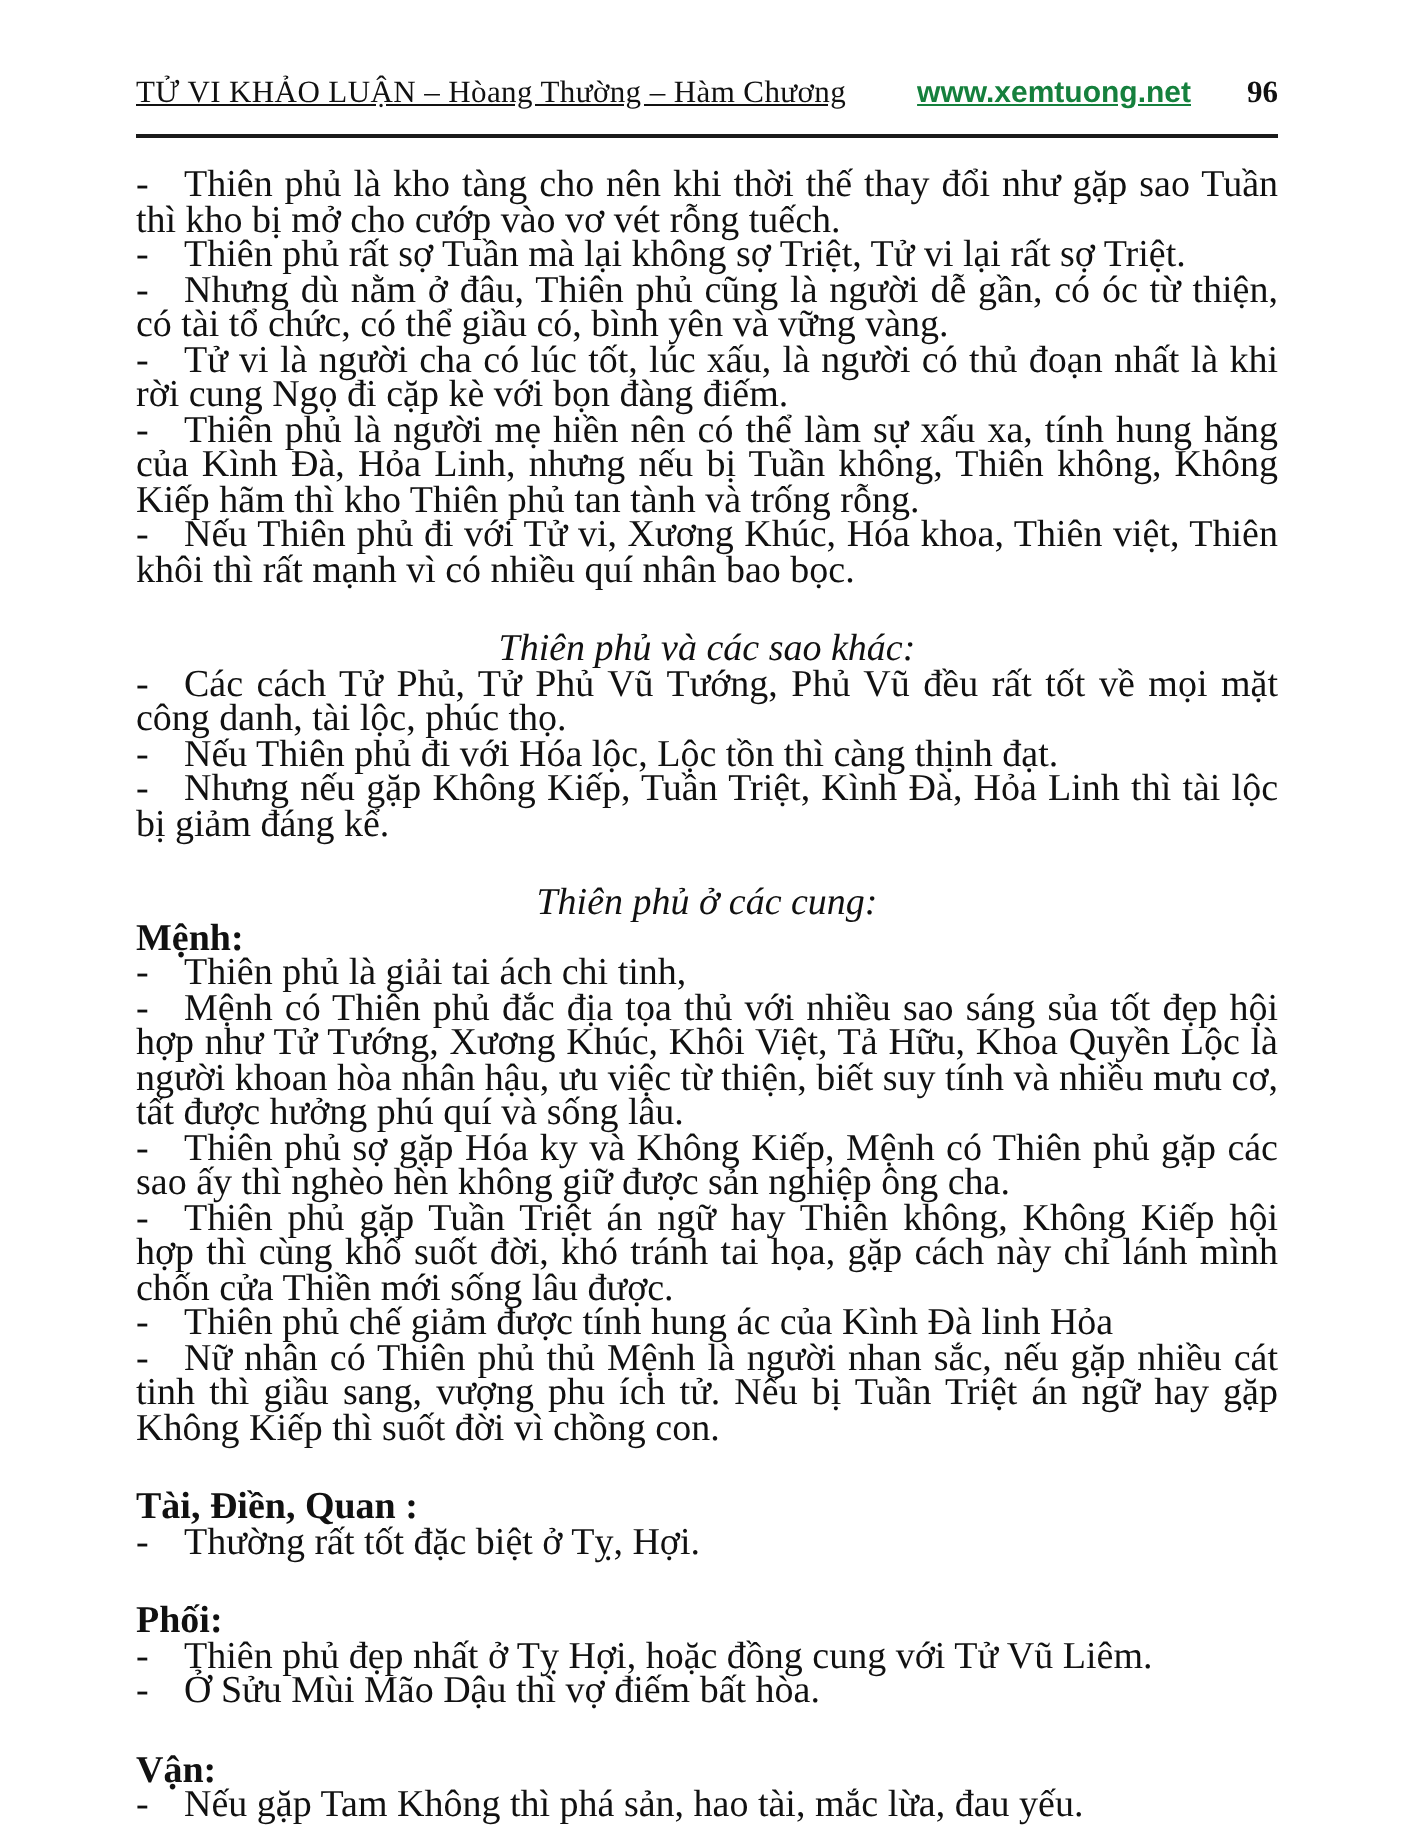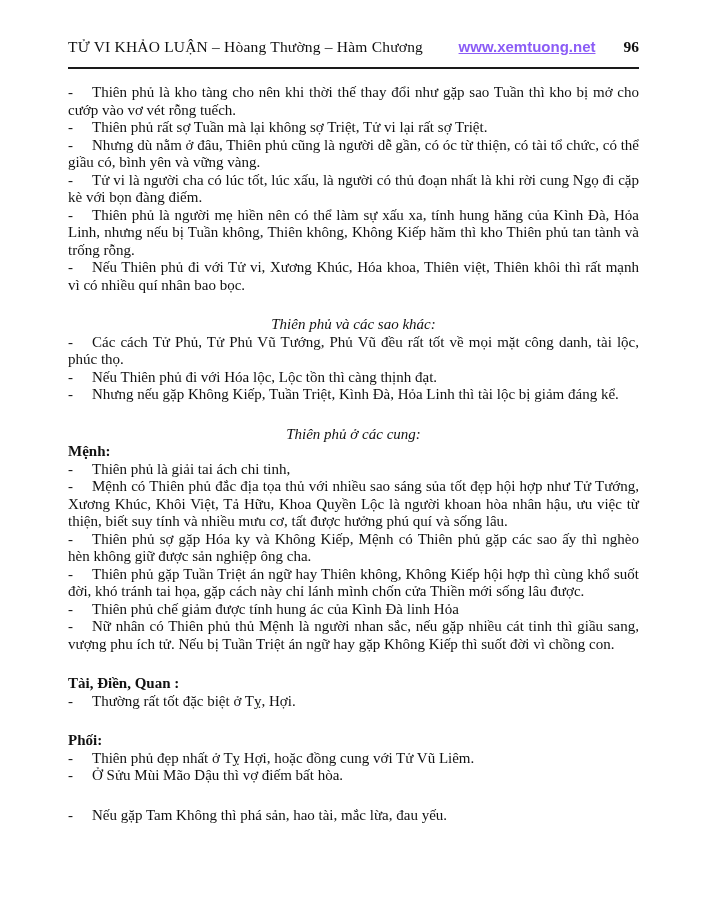--- a/index.html
+++ b/index.html
@@ -23,41 +23,42 @@
   }
   .header {
     display: flex;
     align-items: baseline;
     font-size: 15.5px;
     line-height: 16px;
     white-space: nowrap;
   }
   .header-title {
     letter-spacing: 0.2px;
+    text-decoration: underline;
   }
   .header-link {
     margin-left: auto;
     font-family: "Liberation Sans", "DejaVu Sans", sans-serif;
     font-weight: bold;
     font-size: 15px;
     text-decoration: underline;
     cursor: pointer;
   }
   .page-number {
     margin-left: 28px;
     font-weight: bold;
   }
   .rule {
     border: none;
     border-top: 2px solid #1a1a1a;
     margin: 12px 0 0 0;
   }
   .doc-body {
     margin-top: 15px;
-    font-size: 15px;
+    font-size: 19px;
     line-height: 17.5px;
   }
   .doc-body p {
     margin: 0;
     padding: 0;
     text-align: justify;
   }
   p.bullet .dash {
     display: inline-block;
     width: 24px;
@@ -73,21 +74,21 @@
   .spacer {
     height: 22px;
   }
 </style>
 </head>
 <body>
 
 <div class="page">
   <div class="header">
     <span class="header-title">TỬ VI KHẢO LUẬN – Hòang Thường – Hàm Chương</span>
-    <span class="header-link" style="color: #8b5cf6;">www.xemtuong.net</span>
+    <span class="header-link" style="color: #15803d;">www.xemtuong.net</span>
     <span class="page-number">96</span>
   </div>
   <hr class="rule">
   <div class="doc-body" id="doc-body">
       <p class="bullet"><span class="dash">-</span><span>Thiên phủ là kho tàng cho nên khi thời thế thay đổi như gặp sao Tuần thì kho bị mở cho cướp vào vơ vét rỗng tuếch.</span></p>
       <p class="bullet"><span class="dash">-</span><span>Thiên phủ rất sợ Tuần mà lại không sợ Triệt, Tử vi lại rất sợ Triệt.</span></p>
       <p class="bullet"><span class="dash">-</span><span>Nhưng dù nằm ở đâu, Thiên phủ cũng là người dễ gần, có óc từ thiện, có tài tổ chức, có thể giầu có, bình yên và vững vàng.</span></p>
       <p class="bullet"><span class="dash">-</span><span>Tử vi là người cha có lúc tốt, lúc xấu, là người có thủ đoạn nhất là khi rời cung Ngọ đi cặp kè với bọn đàng điếm.</span></p>
       <p class="bullet"><span class="dash">-</span><span>Thiên phủ là người mẹ hiền nên có thể làm sự xấu xa, tính hung hăng của Kình Đà, Hỏa Linh, nhưng nếu bị Tuần không, Thiên không, Không Kiếp hãm thì kho Thiên phủ tan tành và trống rỗng.</span></p>
       <p class="bullet"><span class="dash">-</span><span>Nếu Thiên phủ đi với Tử vi, Xương Khúc, Hóa khoa, Thiên việt, Thiên khôi thì rất mạnh vì có nhiều quí nhân bao bọc.</span></p>
@@ -106,15 +107,16 @@
       <p class="bullet"><span class="dash">-</span><span>Thiên phủ chế giảm được tính hung ác của Kình Đà linh Hỏa</span></p>
       <p class="bullet"><span class="dash">-</span><span>Nữ nhân có Thiên phủ thủ Mệnh là người nhan sắc, nếu gặp nhiều cát tinh thì giầu sang, vượng phu ích tử. Nếu bị Tuần Triệt án ngữ hay gặp Không Kiếp thì suốt đời vì chồng con.</span></p>
       <div class="spacer"></div>
       <p class="h-bold">Tài, Điền, Quan :</p>
       <p class="bullet"><span class="dash">-</span><span>Thường rất tốt đặc biệt ở Tỵ, Hợi.</span></p>
       <div class="spacer"></div>
       <p class="h-bold">Phối:</p>
       <p class="bullet"><span class="dash">-</span><span>Thiên phủ đẹp nhất ở Tỵ Hợi, hoặc đồng cung với Tử Vũ Liêm.</span></p>
       <p class="bullet"><span class="dash">-</span><span>Ở Sửu Mùi Mão Dậu thì vợ điếm bất hòa.</span></p>
       <div class="spacer"></div>
+      <p class="h-bold">Vận:</p>
       <p class="bullet"><span class="dash">-</span><span>Nếu gặp Tam Không thì phá sản, hao tài, mắc lừa, đau yếu.</span></p>
     </div>
 </div>
 
 </body></html>

